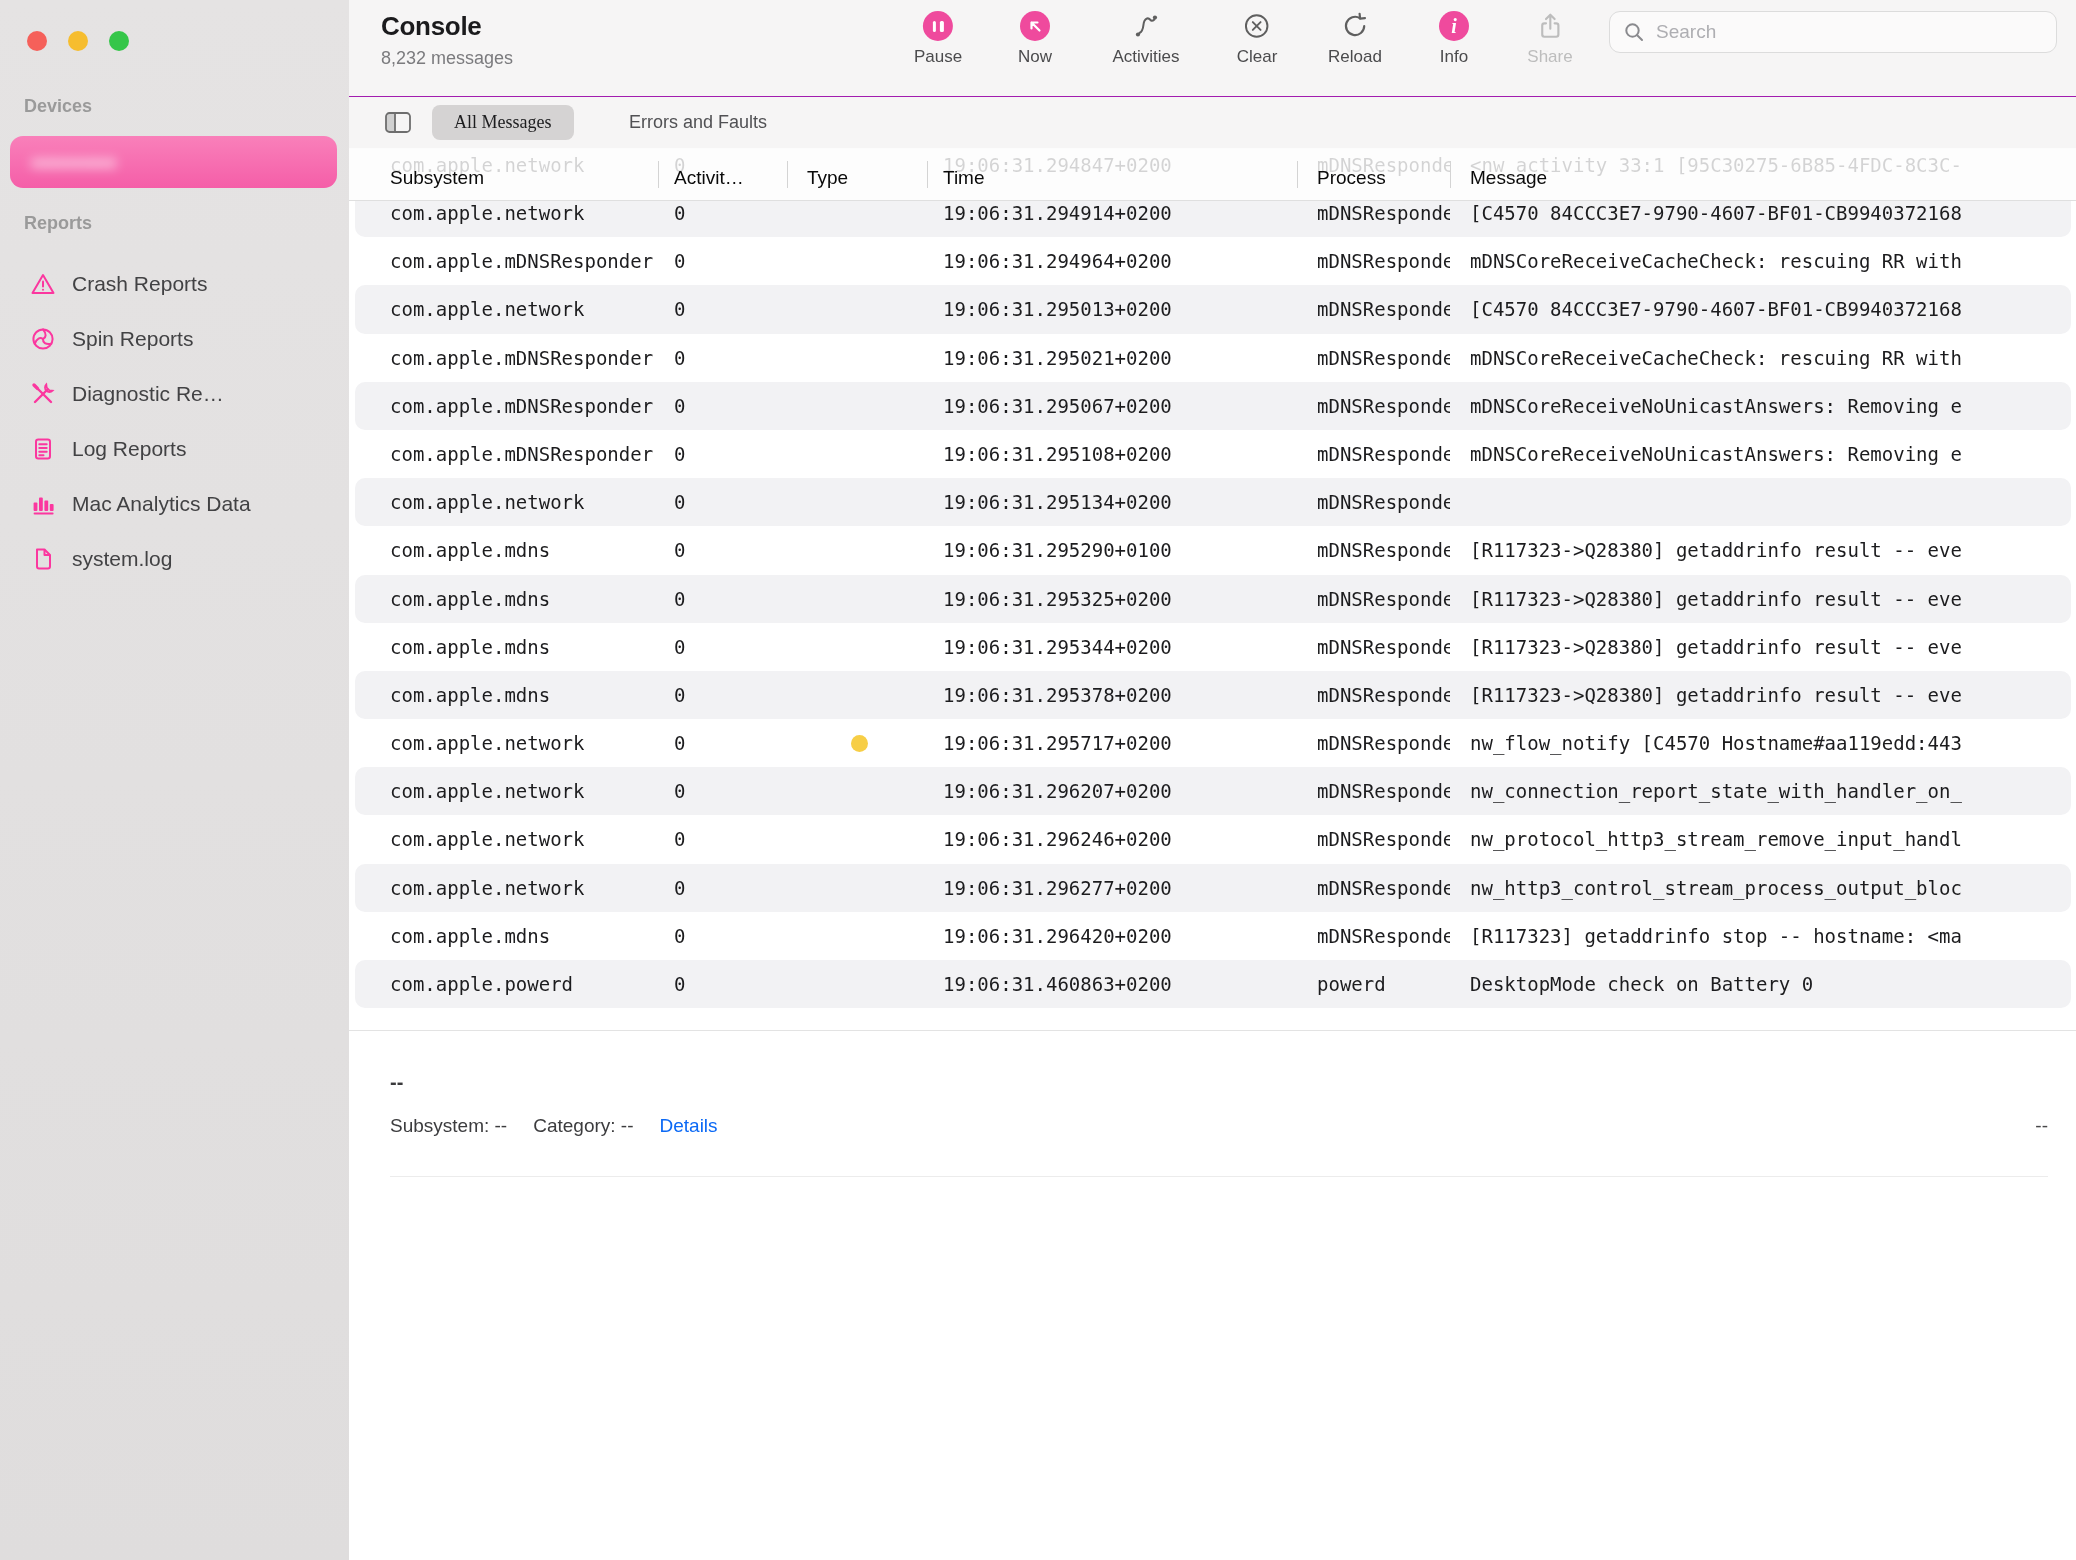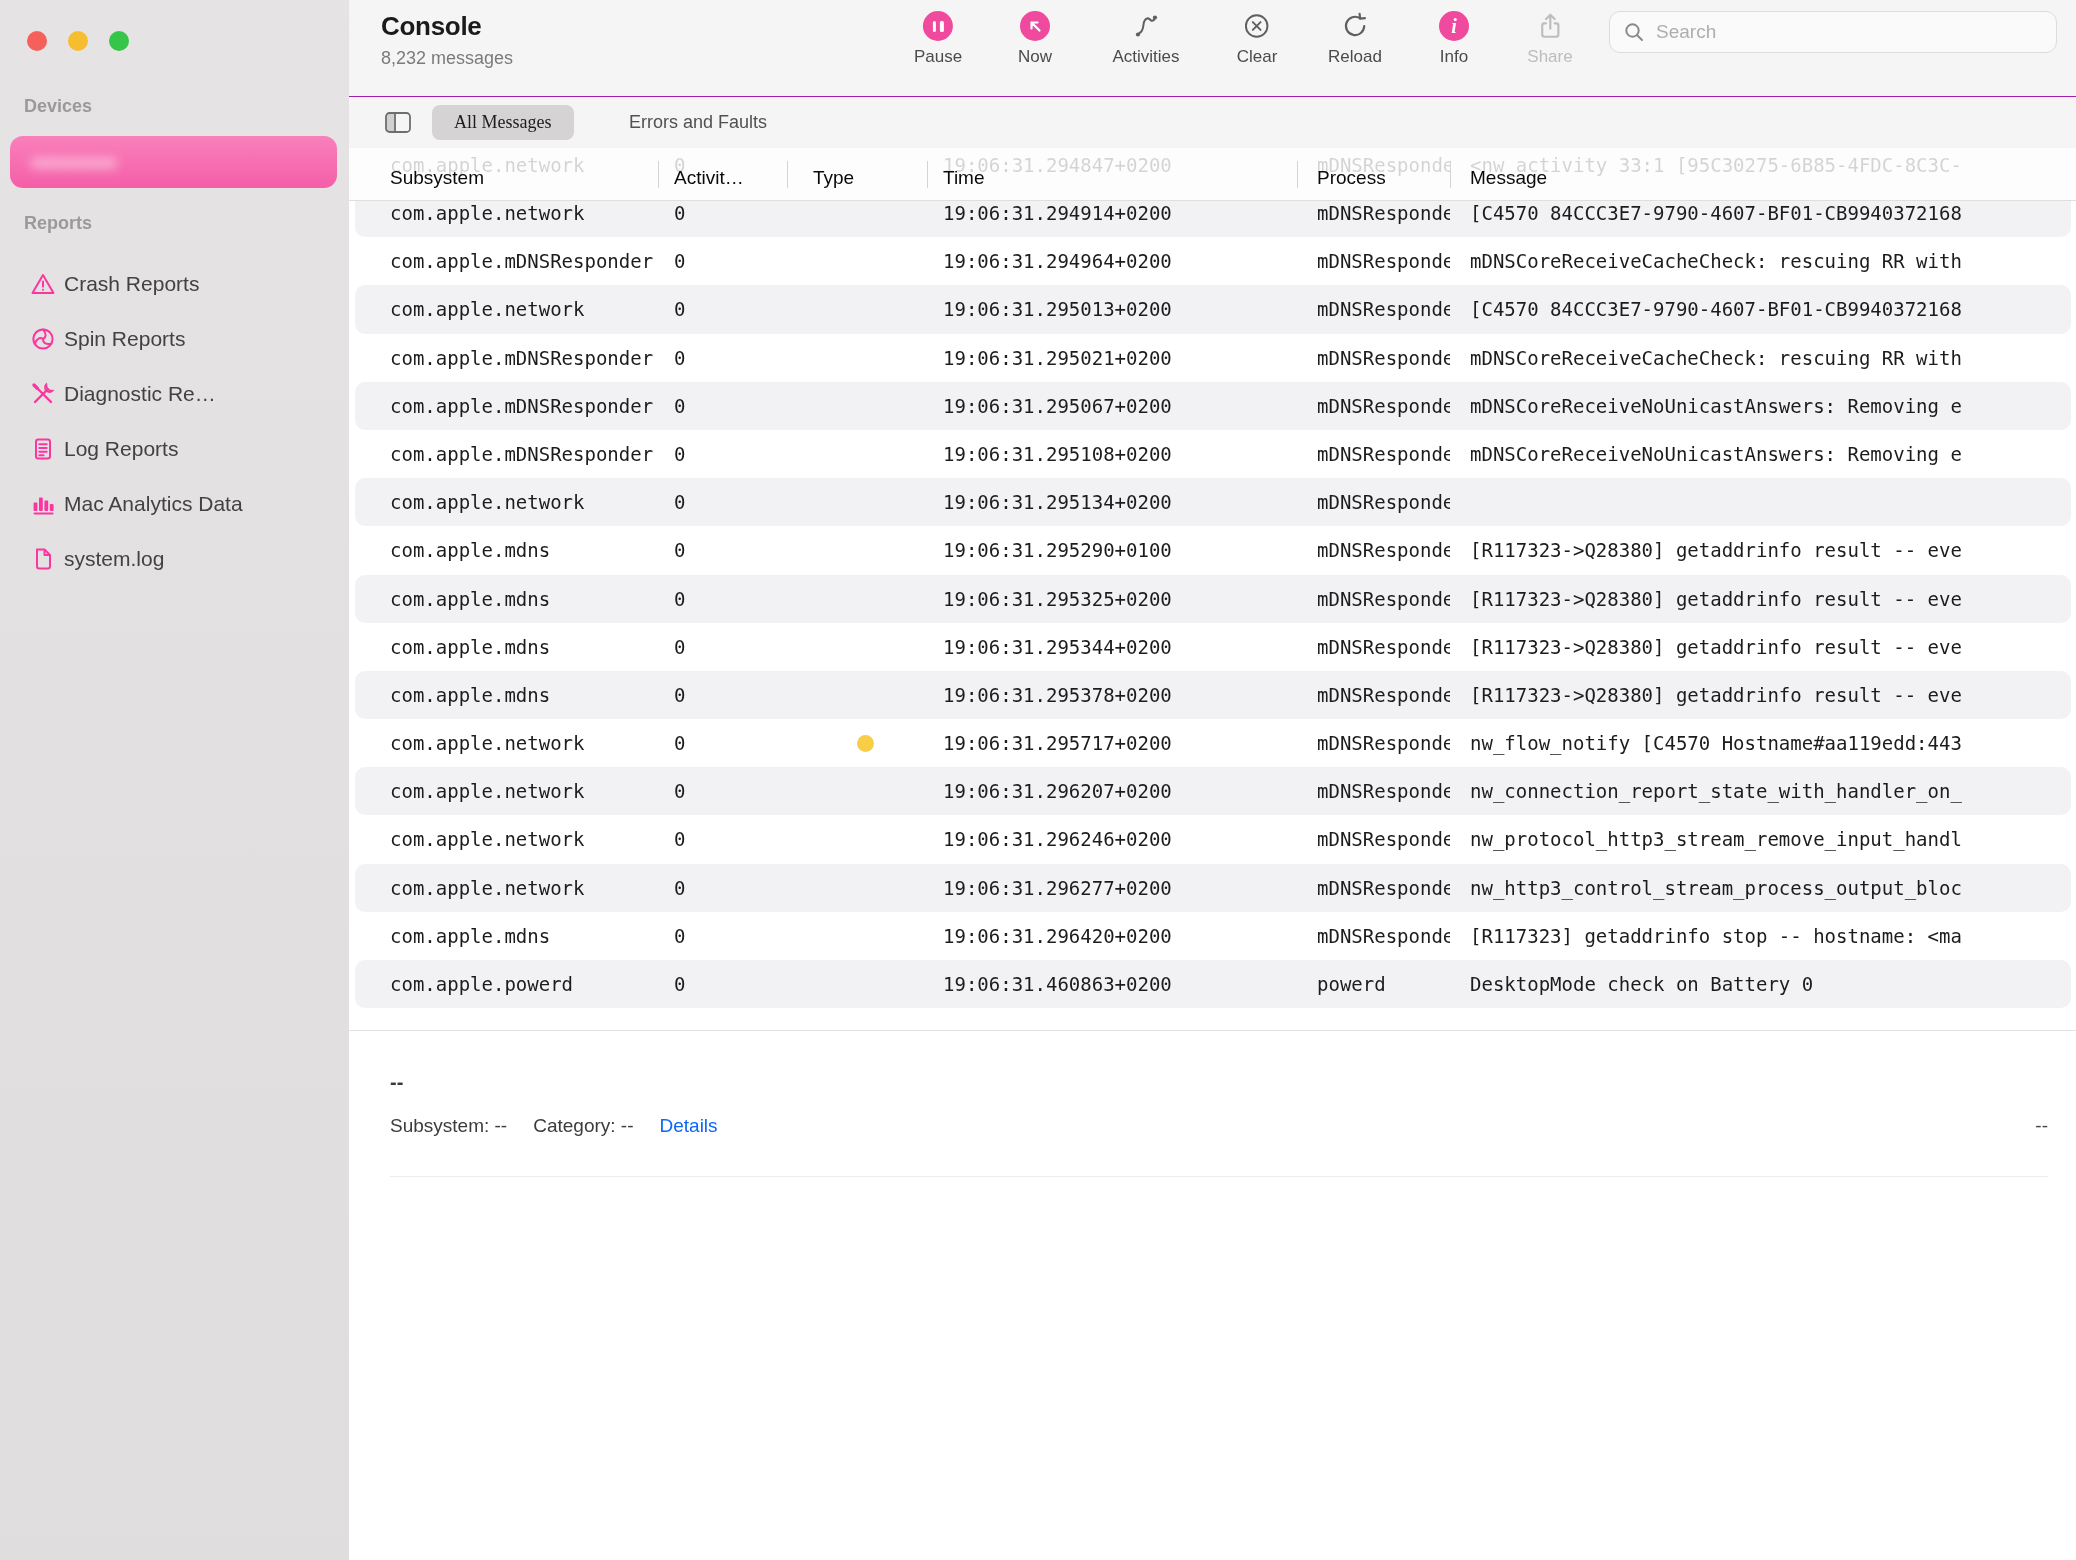--- a/index.html
+++ b/index.html
@@ -16,21 +16,21 @@
   .section-label{position:absolute;left:24px;font-size:18px;font-weight:bold;color:#9a9a9a;}
   .devices-label{top:96px;}
   .reports-label{top:213px;}
   .device-pill{position:absolute;left:10px;top:136px;width:327px;height:52px;border-radius:13px;
                background:linear-gradient(180deg,#f980ba,#f55ea8);overflow:hidden;}
   .device-redacted{position:absolute;left:20px;top:14px;font-size:21px;color:rgba(255,255,255,.8);
                    filter:blur(6px);letter-spacing:-2px;}
   .report-items{position:absolute;left:0;top:256px;width:349px;}
   .r-item{height:55px;display:flex;align-items:center;cursor:default;}
   .r-item .icn{width:26px;height:26px;margin-left:30px;flex:none;}
-  .r-item .lbl{margin-left:8px;font-size:21px;color:#424244;}
+  .r-item .lbl{margin-left:16px;font-size:21px;color:#424244;}
   
   .main{position:absolute;left:349px;top:0;width:1727px;height:1560px;background:#fff;}
   .toolbar{position:absolute;left:0;top:0;width:1727px;height:96px;background:#f6f5f5;
            border-bottom:3px solid #a21caf;}
   .title{position:absolute;left:32px;top:11px;font-size:26px;font-weight:bold;color:#1b1b1d;letter-spacing:-.3px;}
   .subtitle{position:absolute;left:32px;top:48px;font-size:18px;color:#7b7b7e;}
   .tbtn{position:absolute;top:10px;transform:translateX(-50%);display:flex;flex-direction:column;
         align-items:center;gap:5px;background:none;border:none;padding:0;cursor:default;}
   .tbtn .ic{height:32px;display:flex;align-items:center;justify-content:center;}
   .tbtn .tl-label{font-size:17px;color:#4b4b4d;}
@@ -53,21 +53,21 @@
   .tab-pill{position:absolute;left:83px;top:8px;height:35px;padding:0 22px;border-radius:8px;
             background:#d5d3d3;border:none;font-size:18px;font-weight:500;color:#1d1d1f;
             display:flex;align-items:center;font-family:Liberation Serif, serif;}
   .tab-plain{position:absolute;left:262px;top:8px;height:35px;padding:0 18px;background:none;border:none;
              font-size:18px;color:#515154;display:flex;align-items:center;font-family:"Liberation Sans",sans-serif;}
   
   .grid{display:grid;grid-template-columns:309px 129px 140px 370px 153px 1fr;}
   .cell{overflow:hidden;white-space:nowrap;}
   .c-sub{padding-left:41px;}
   .c-act{padding-left:16px;}
-  .c-type{padding-left:26px;display:flex;align-items:center;text-align:right;}
+  .c-type{padding-left:20px;display:flex;align-items:center;text-align:right;}
   .c-time{padding-left:16px;}
   .c-proc{padding-left:20px;}
   .c-msg{padding-left:20px;}
   .thead{position:absolute;left:0;top:148px;width:1727px;height:52px;background:rgba(253,253,253,.96);
          border-bottom:1px solid #dfdfdf;overflow:hidden;z-index:3;}
   .ghostrow{position:absolute;left:0;top:-7px;width:100%;height:48px;line-height:48px;opacity:.18;
             font-family:"DejaVu Sans Mono",monospace;font-size:19px;color:#1c1c1e;}
   .headlabels{position:absolute;left:0;top:14px;width:100%;height:32px;line-height:32px;
               font-size:19px;font-weight:500;color:#0a0a0a;}
   .hdiv{position:absolute;top:13px;width:1px;height:27px;background:#d4d4d4;}

